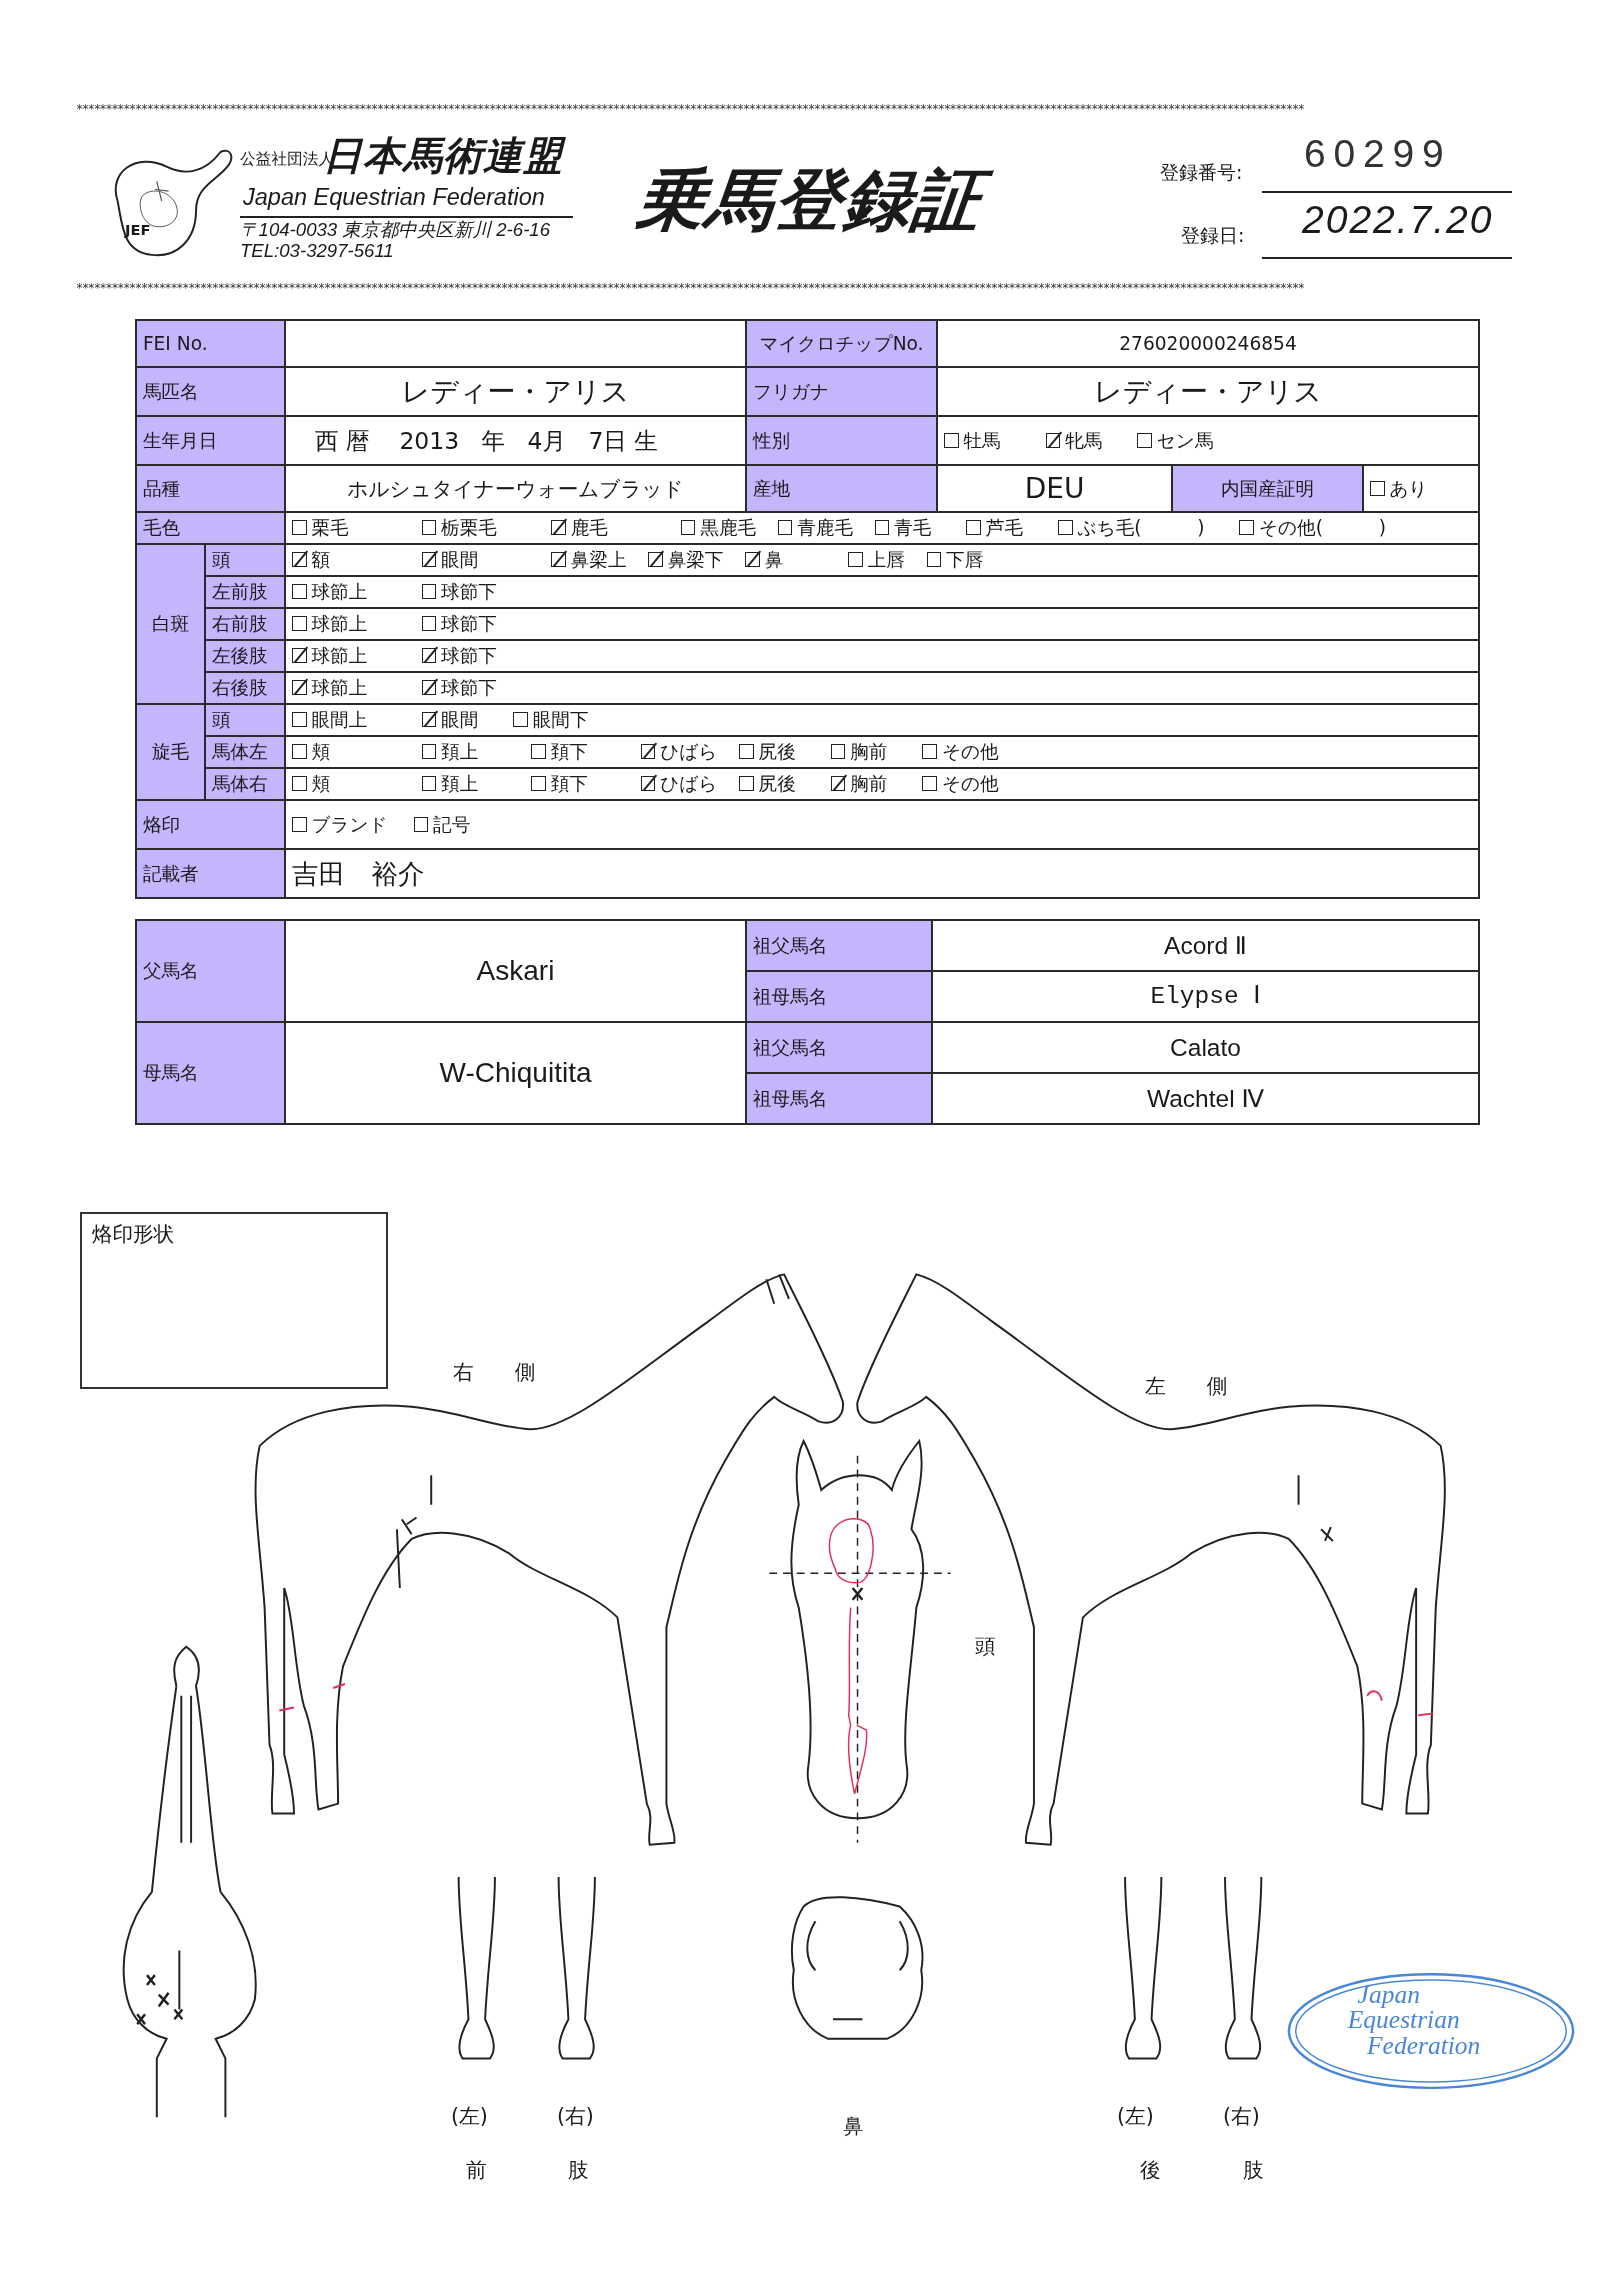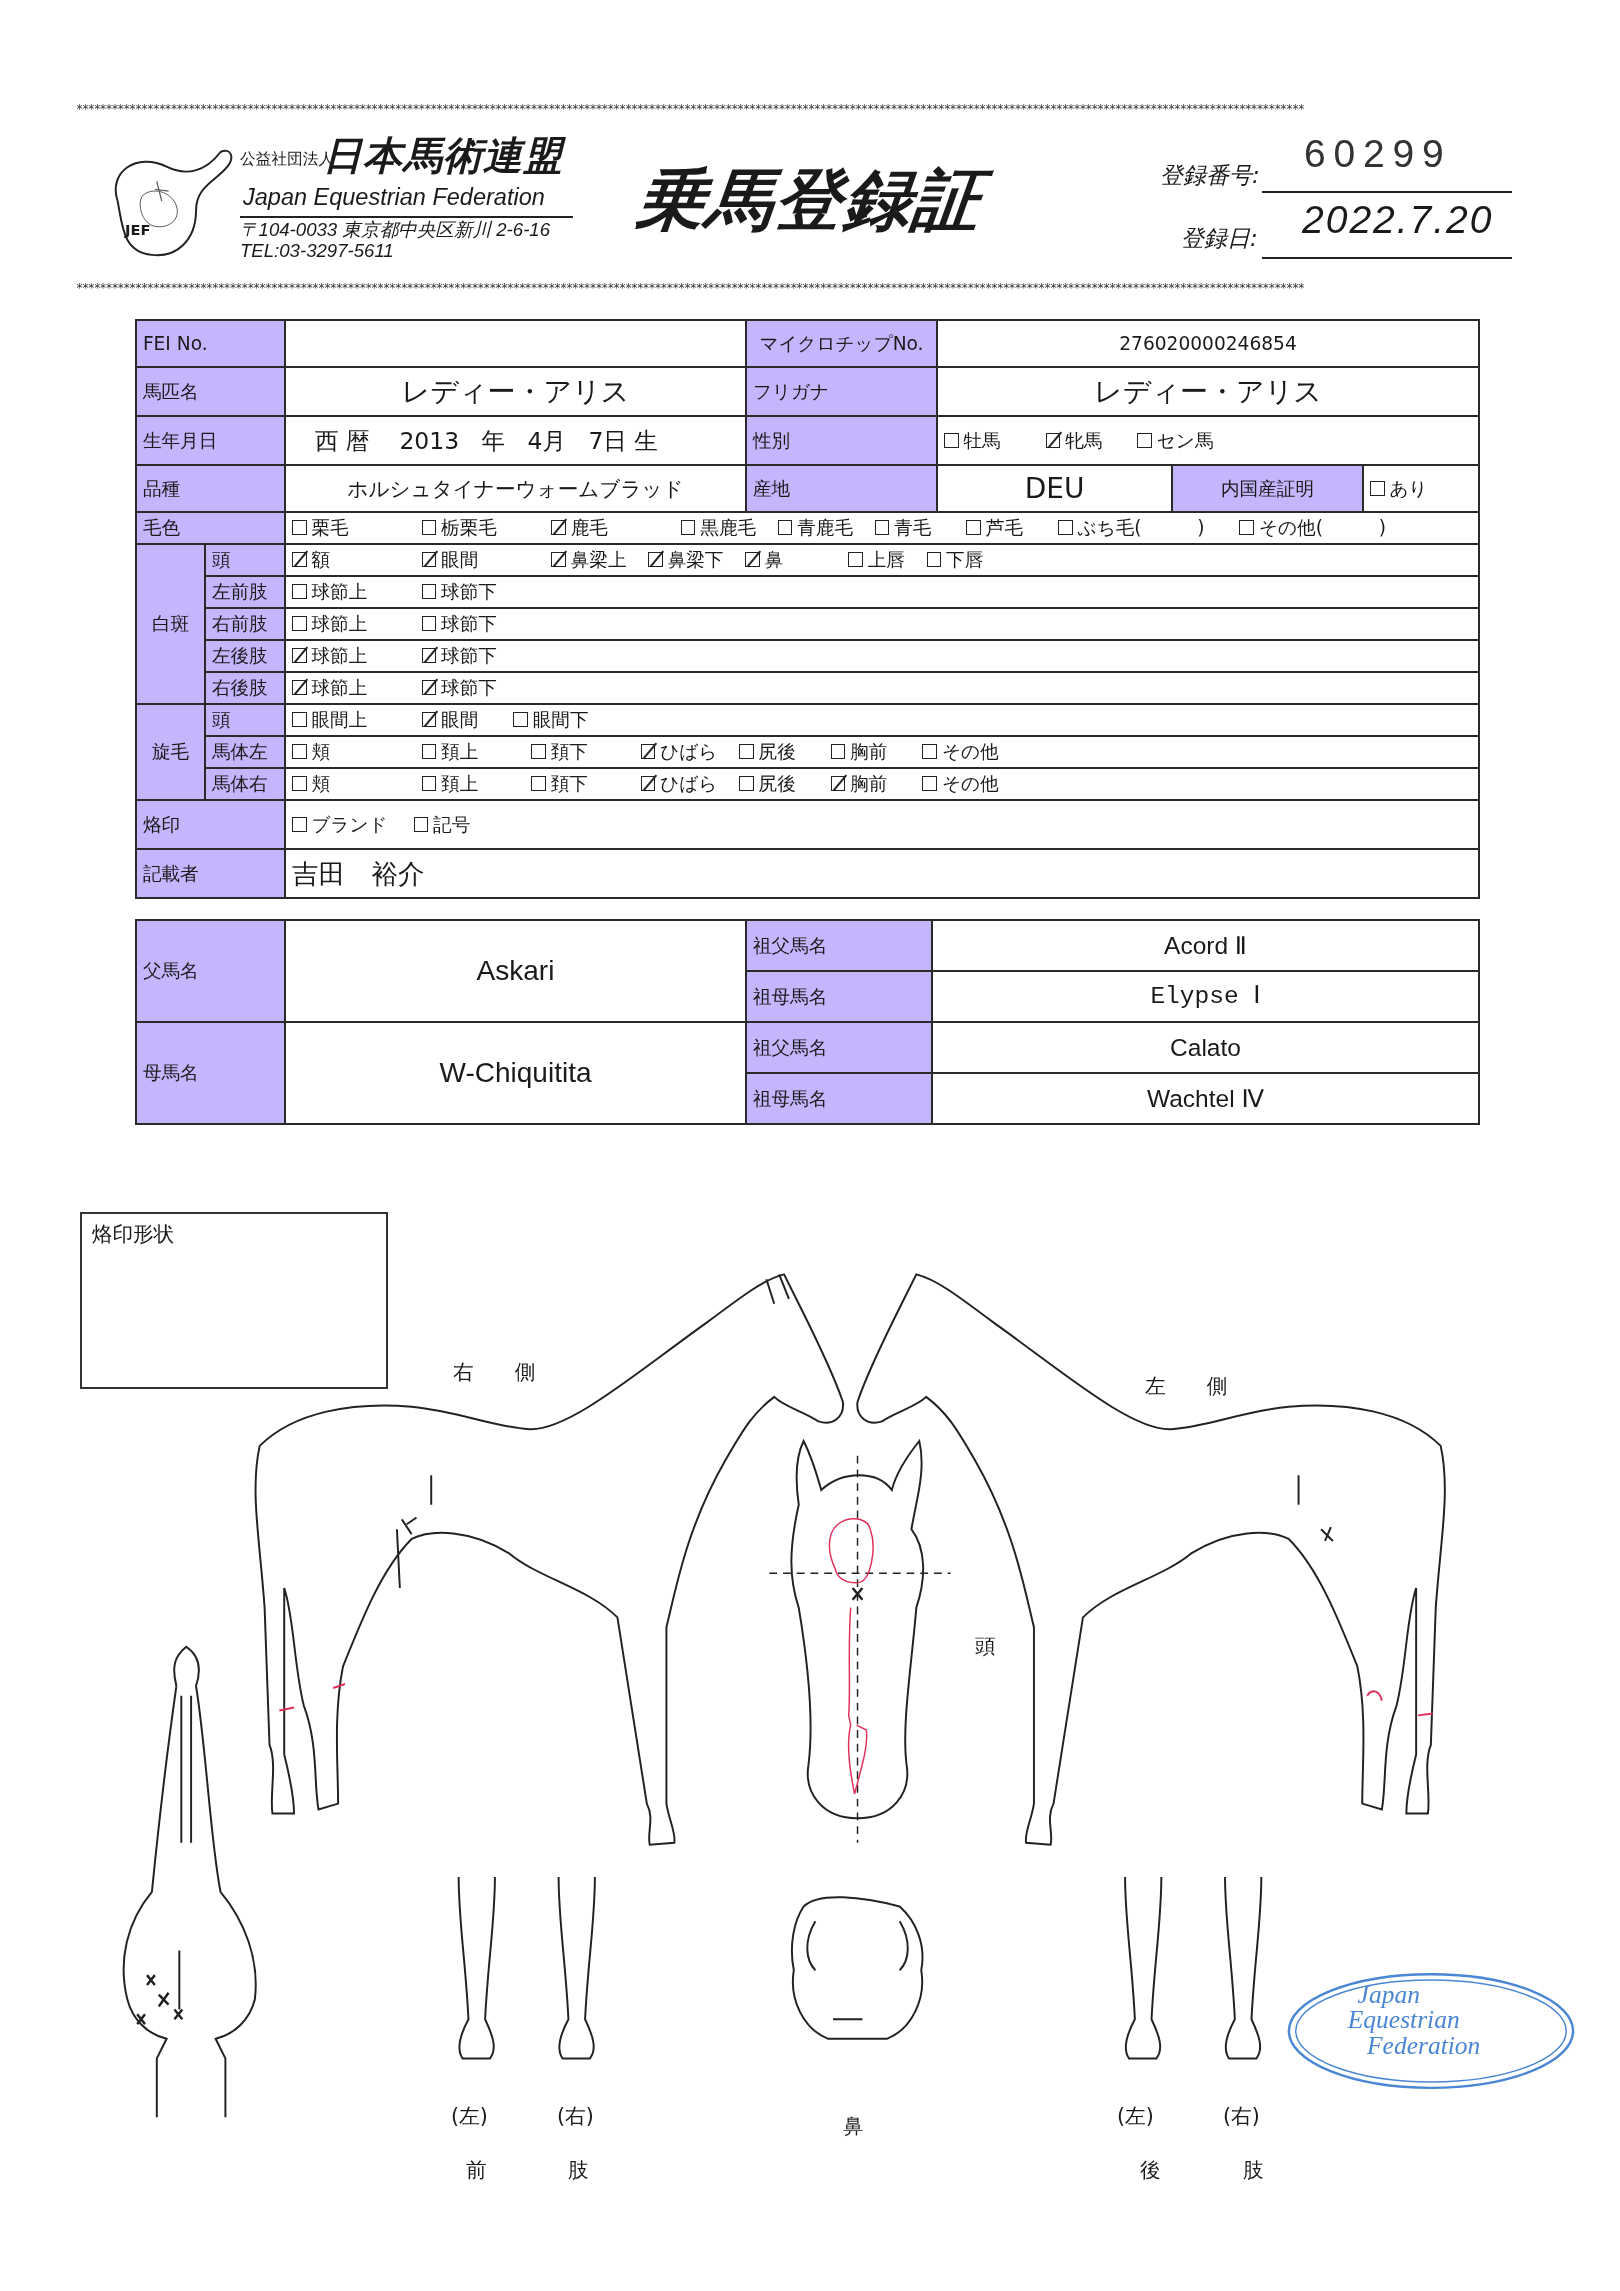--- a/index.html
+++ b/index.html
@@ -9,21 +9,21 @@
          font-family:"DejaVu Sans Mono",monospace;font-size:11.8px;letter-spacing:-1.2px;color:#333;line-height:13.7px;}
   .abs{position:absolute;}
   
   .logo{position:absolute;left:98px;top:142px;width:147px;height:118px;}
   .org-prefix{position:absolute;left:240px;top:149px;font-size:15.7px;}
   .org-name{position:absolute;left:323px;top:129px;font-size:39px;font-style:italic;font-weight:bold;letter-spacing:1px;}
   .org-en{position:absolute;left:243px;top:184px;font-size:23.5px;font-style:italic;font-family:"Liberation Sans",sans-serif;}
   .org-rule{position:absolute;left:240px;top:216px;width:333px;border-top:2px solid #222;}
   .org-addr{position:absolute;left:240px;top:220px;font-size:18.6px;font-style:italic;font-family:"Liberation Sans",sans-serif;line-height:20.6px;}
   .doc-title{position:absolute;left:637px;top:155px;font-size:67px;font-weight:bold;font-style:italic;letter-spacing:2px;transform:skewX(-6deg);}
-  .reg-label{position:absolute;font-size:23px;font-style:italic;}
+  .reg-label{position:absolute;font-size:19px;}
   .reg-val{position:absolute;font-size:39px;font-family:"Liberation Sans",sans-serif;letter-spacing:7.8px;color:#333;}
   .reg-date{position:absolute;font-size:39px;font-style:italic;font-family:"Liberation Sans",sans-serif;letter-spacing:2px;}
   .reg-line{position:absolute;border-top:2px solid #222;}
   
   table.main{position:absolute;left:135px;top:319px;width:1343px;border-collapse:collapse;table-layout:fixed;}
   table.main td{border:2px solid #2a2a2a;padding:0 5.9px;font-size:18.6px;height:30px;line-height:30px;white-space:nowrap;overflow:hidden;}
   td.h{background:#c4b5fd;}
   td.c{text-align:center;}
   .big{font-size:28px !important;}
   .opt{display:inline-block;margin-right:15.7px;}

